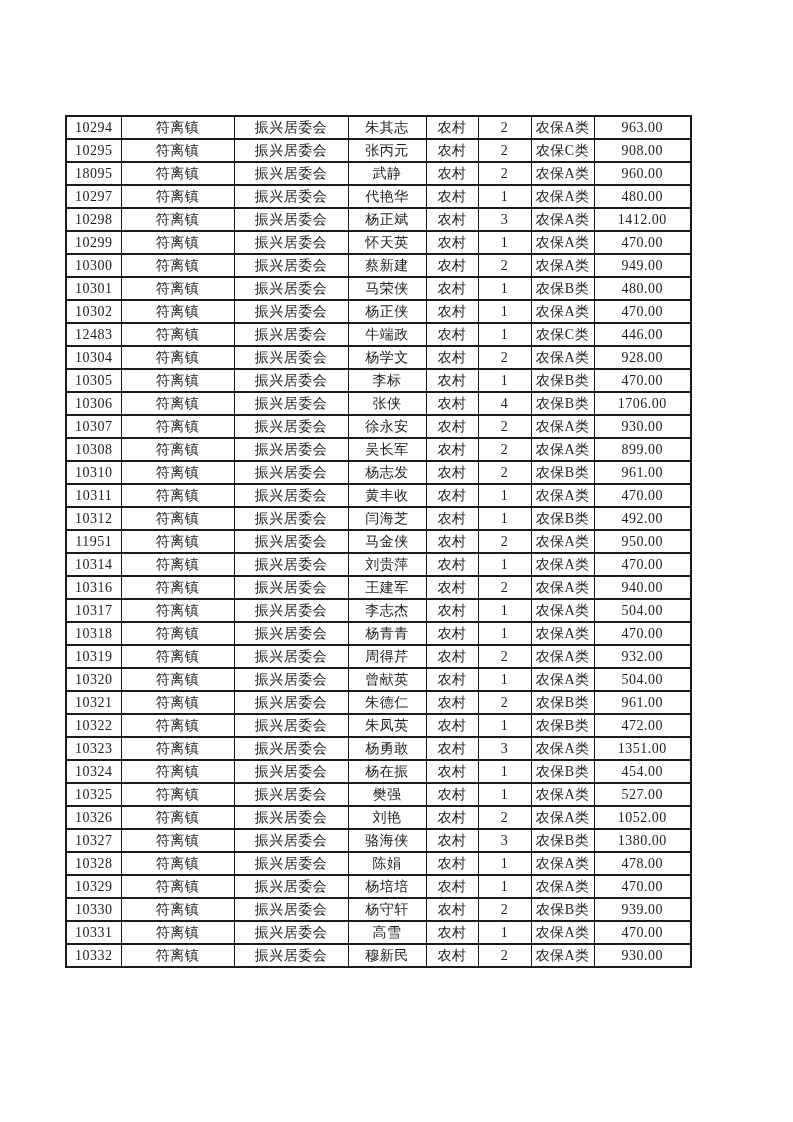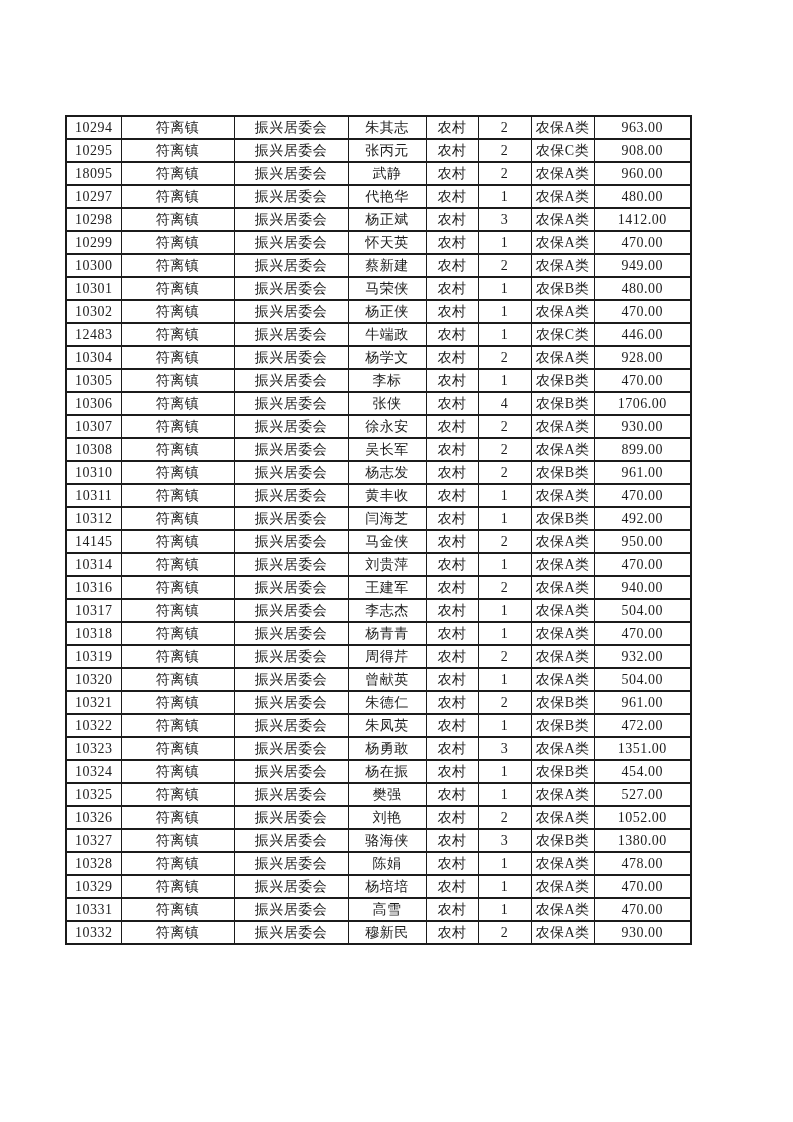--- a/index.html
+++ b/index.html
@@ -235,21 +235,21 @@
         <td>10312</td>
         <td>符离镇</td>
         <td>振兴居委会</td>
         <td>闫海芝</td>
         <td>农村</td>
         <td>1</td>
         <td>农保B类</td>
         <td>492.00</td>
       </tr>
       <tr>
-        <td>14145</td>
+        <td>11951</td>
         <td>符离镇</td>
         <td>振兴居委会</td>
         <td>马金侠</td>
         <td>农村</td>
         <td>2</td>
         <td>农保A类</td>
         <td>950.00</td>
       </tr>
       <tr>
         <td>10314</td>
@@ -393,20 +393,30 @@
       </tr>
       <tr>
         <td>10329</td>
         <td>符离镇</td>
         <td>振兴居委会</td>
         <td>杨培培</td>
         <td>农村</td>
         <td>1</td>
         <td>农保A类</td>
         <td>470.00</td>
+      </tr>
+      <tr>
+        <td>10330</td>
+        <td>符离镇</td>
+        <td>振兴居委会</td>
+        <td>杨守轩</td>
+        <td>农村</td>
+        <td>2</td>
+        <td>农保B类</td>
+        <td>939.00</td>
       </tr>
       <tr>
         <td>10331</td>
         <td>符离镇</td>
         <td>振兴居委会</td>
         <td>高雪</td>
         <td>农村</td>
         <td>1</td>
         <td>农保A类</td>
         <td>470.00</td>

